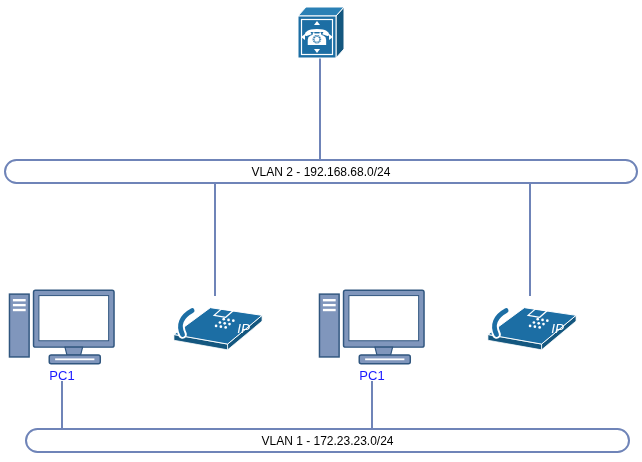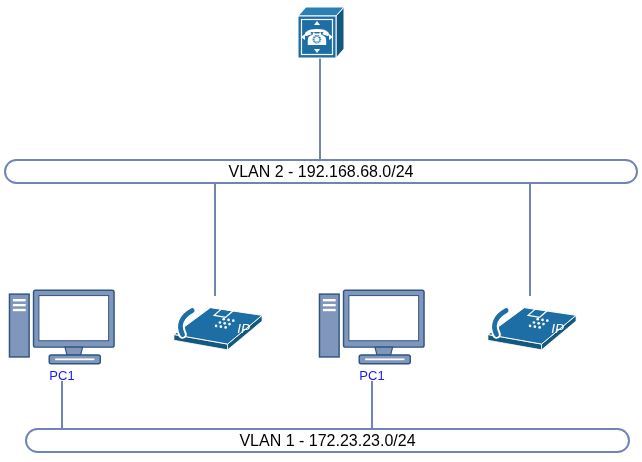--- a/index.html
+++ b/index.html
@@ -15,21 +15,21 @@
     --text:#000000;
   }
   html,body{margin:0;padding:0;}
   body{font-family:"Liberation Sans", sans-serif; background:#fff;}
   .canvas{position:relative; width:642px; height:462px; background:#fff; overflow:hidden;}
   .vline{position:absolute; width:2px; background:var(--connector);}
   .bus{
     position:absolute; height:21px; background:var(--bus-fill);
     border:2px solid var(--connector); border-radius:13px;
     display:flex; align-items:center; justify-content:center;
-    font-size:16px; color:var(--text); box-sizing:content-box;
+    font-size:12px; color:var(--text); box-sizing:content-box;
   }
   .node{position:absolute;}
   .pc-label{
     position:absolute; text-align:center; font-size:13px;
     color:var(--pc-label);
   }
   svg{display:block;}
 </style>
 </head>
 <body>

